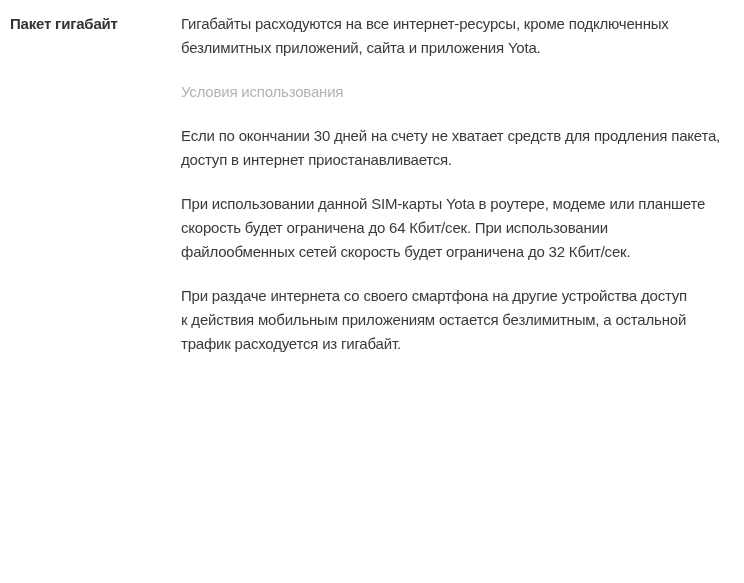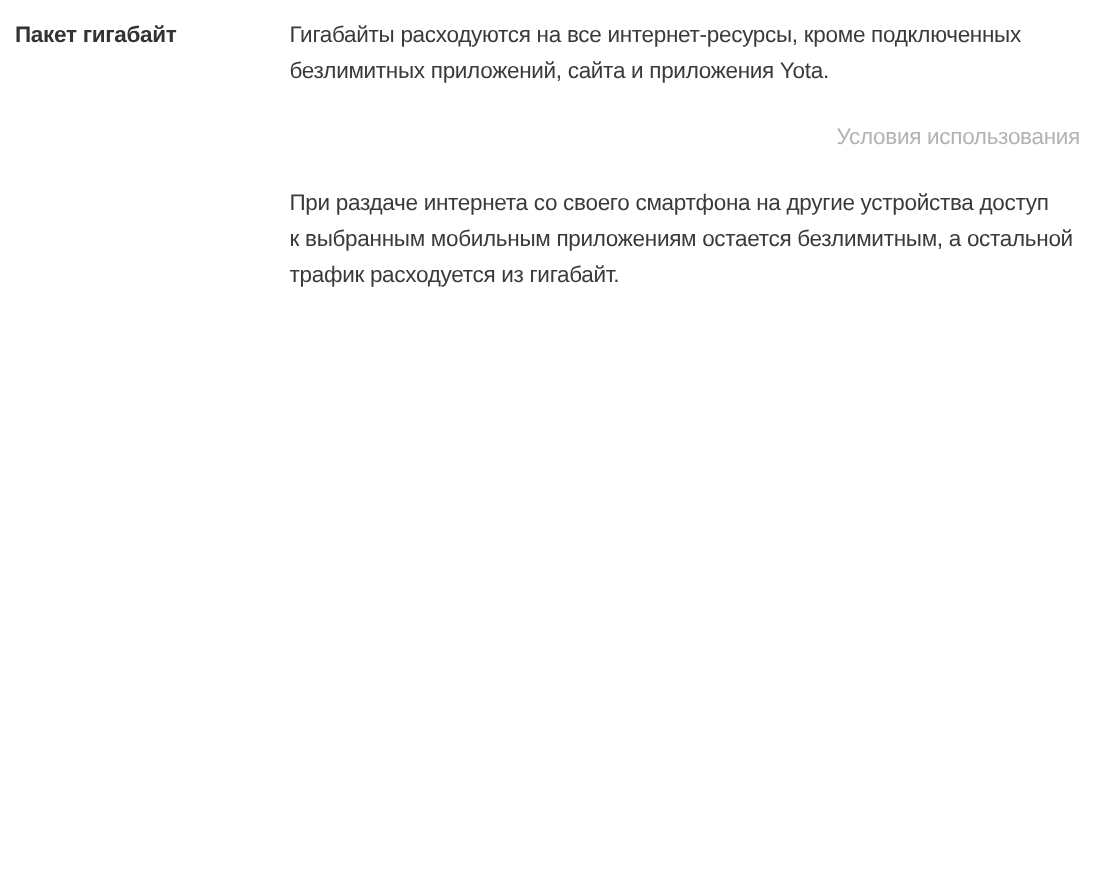--- a/index.html
+++ b/index.html
@@ -28,40 +28,44 @@
     font-size: 15px;
     font-weight: bold;
     color: #333333;
     line-height: 24px;
     letter-spacing: -0.2px;
   }
   .content-col {
     box-sizing: border-box;
   }
   p.para {
-    margin: 0 0 20px 12px;
+    margin: 0 0 20px 0;
     font-size: 15px;
     line-height: 24px;
     color: #3a3a3a;
     letter-spacing: -0.2px;
     white-space: pre;
   }
   p.para.muted {
     color: #b3b3b3;
-    text-align: right;
   }
 </style>
 </head>
 <body>
 
 <div class="layout">
   <div class="sidebar-col">
     <div class="section-title">Пакет гигабайт</div>
   </div>
   <div class="content-col">
     <p class="para">Гигабайты расходуются на все интернет-ресурсы, кроме подключенных
 безлимитных приложений, сайта и приложения Yota.</p>
     <p class="para muted">Условия использования</p>
+    <p class="para">Если по окончании 30 дней на счету не хватает средств для продления пакета,
+доступ в интернет приостанавливается.</p>
+    <p class="para">При использовании данной SIM-карты Yota в роутере, модеме или планшете
+скорость будет ограничена до 64 Кбит/сек. При использовании
+файлообменных сетей скорость будет ограничена до 32 Кбит/сек.</p>
     <p class="para">При раздаче интернета со своего смартфона на другие устройства доступ
-к выбранным мобильным приложениям остается безлимитным, а остальной
+к действия мобильным приложениям остается безлимитным, а остальной
 трафик расходуется из гигабайт.</p>
   </div>
 </div>
 
 </body></html>

